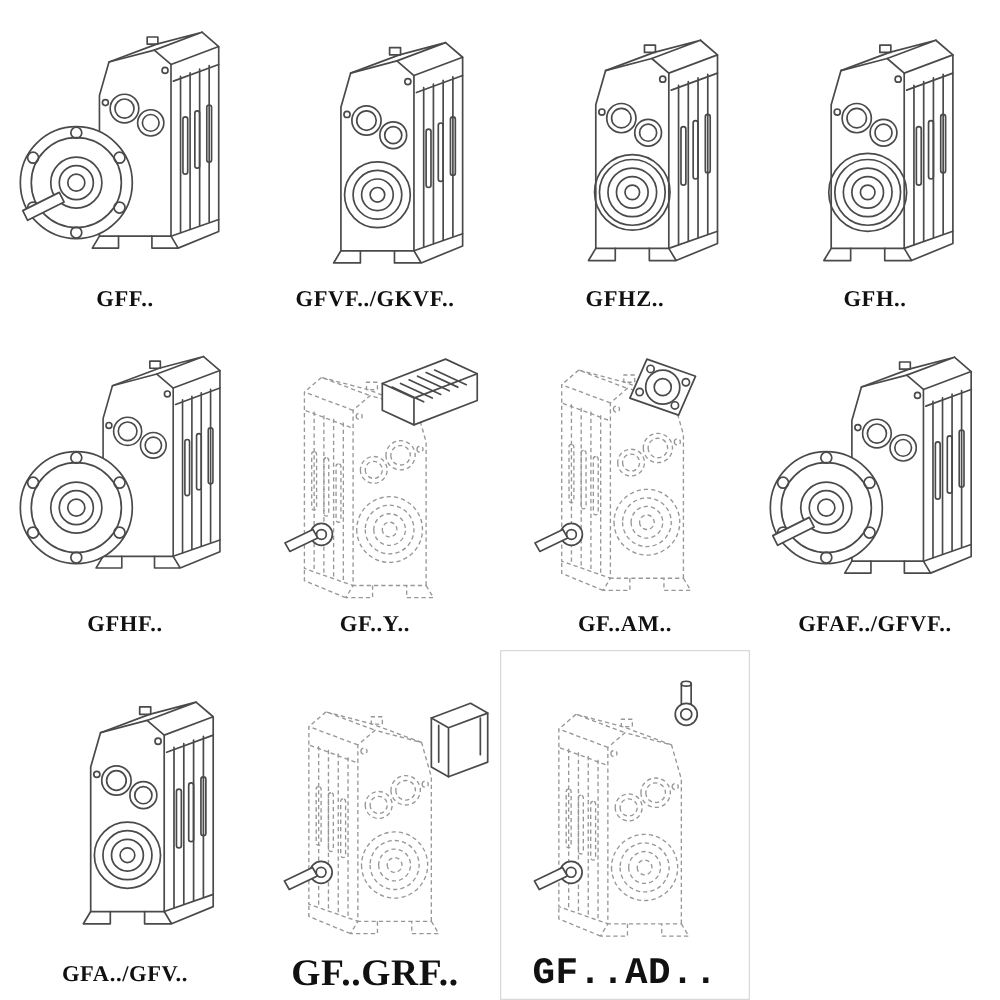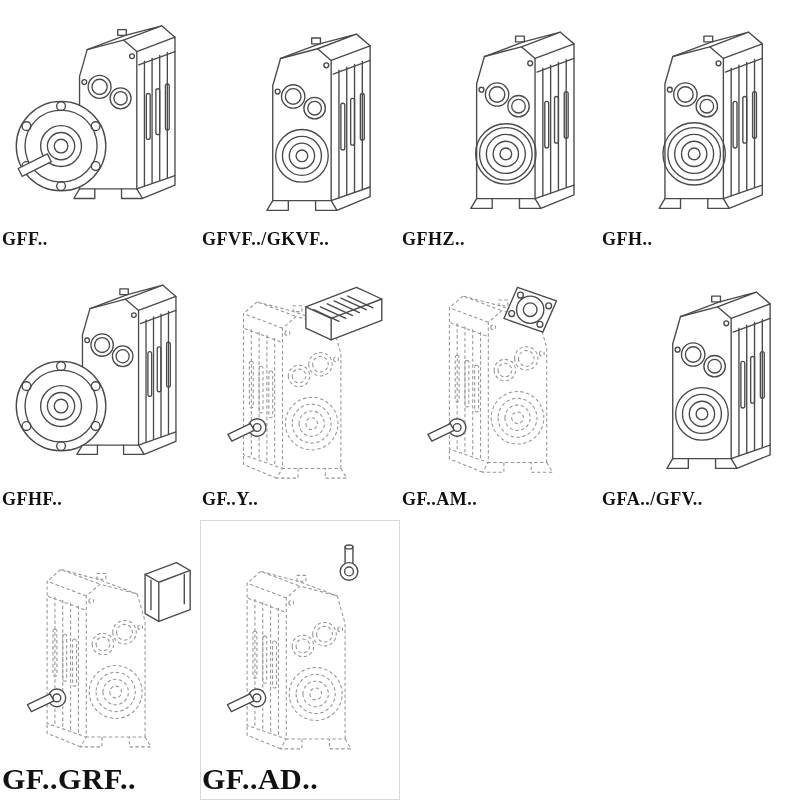--- a/index.html
+++ b/index.html
@@ -9,31 +9,31 @@
     overflow:hidden; position:relative;
   }
   .grid {
     width:100%; height:100%;
     display:grid;
     grid-template-columns:repeat(4,1fr);
     grid-template-rows:260px 260px 280px;
   }
   figure.cell {
     margin:0; padding:2px 2px 2px 2px;
-    display:flex; flex-direction:column; align-items:flex-start;
+    display:flex; flex-direction:column; align-items:center;
     min-width:0; min-height:0;
   }
   figure.cell svg.drawing { flex:1 1 auto; width:100%; min-height:0; display:block; }
   figcaption.label {
     flex:0 0 auto; height:34px; line-height:30px;
     font-weight:700; font-size:18px; letter-spacing:.5px;
     color:#111111; text-align:center; white-space:nowrap;
   }
   .cell--biglabel figcaption.label { font-size:30px; }
-  .cell--boxed { outline:1px solid #d9d9d9; outline-offset:-1px; }
+  .cell--boxed { outline:1px solid #d9d9d9; outline-offset:-1px;font-family:Liberation Mono, monospace; }
   
   .ink   { stroke:#4a4a4a; fill:none; stroke-width:1.4; stroke-linejoin:round; stroke-linecap:round; }
   .ghost { stroke:#979797; fill:none; stroke-width:1.1; stroke-dasharray:3.5 2.5; stroke-linejoin:round; }
   .defs-holder { position:absolute; width:0; height:0; overflow:hidden; }
 </style>
 </head>
 <body>
 
 <div class="page">
 
@@ -177,20 +177,31 @@
           <circle cx="121" cy="34" r="3"></circle>
             <circle cx="150" cy="45" r="3"></circle>
           <circle cx="141" cy="64" r="3"></circle>
             <circle cx="112" cy="53" r="3"></circle>
           <use href="#lshaft"></use>
         </g>
       </svg>
       <figcaption class="label">GF..AM..</figcaption>
     </figure>
 
+    <figure class="cell">
+      <svg class="drawing" viewBox="0 0 200 228">
+        <g class="ink">
+          <use href="#hbody" transform="translate(32,-4) scale(0.98)"></use>
+          <use href="#hinputs" transform="translate(32,-4) scale(0.98)"></use>
+          <use href="#flange"></use>
+          <use href="#shaft"></use>
+        </g>
+      </svg>
+      <figcaption class="label">GFAF../GFVF..</figcaption>
+    </figure>
 
     <figure class="cell">
       <svg class="drawing" viewBox="0 0 200 228">
         <g class="ink">
           <use href="#housing" transform="translate(22,2)"></use>
         </g>
       </svg>
       <figcaption class="label">GFA../GFV..</figcaption>
     </figure>
 

